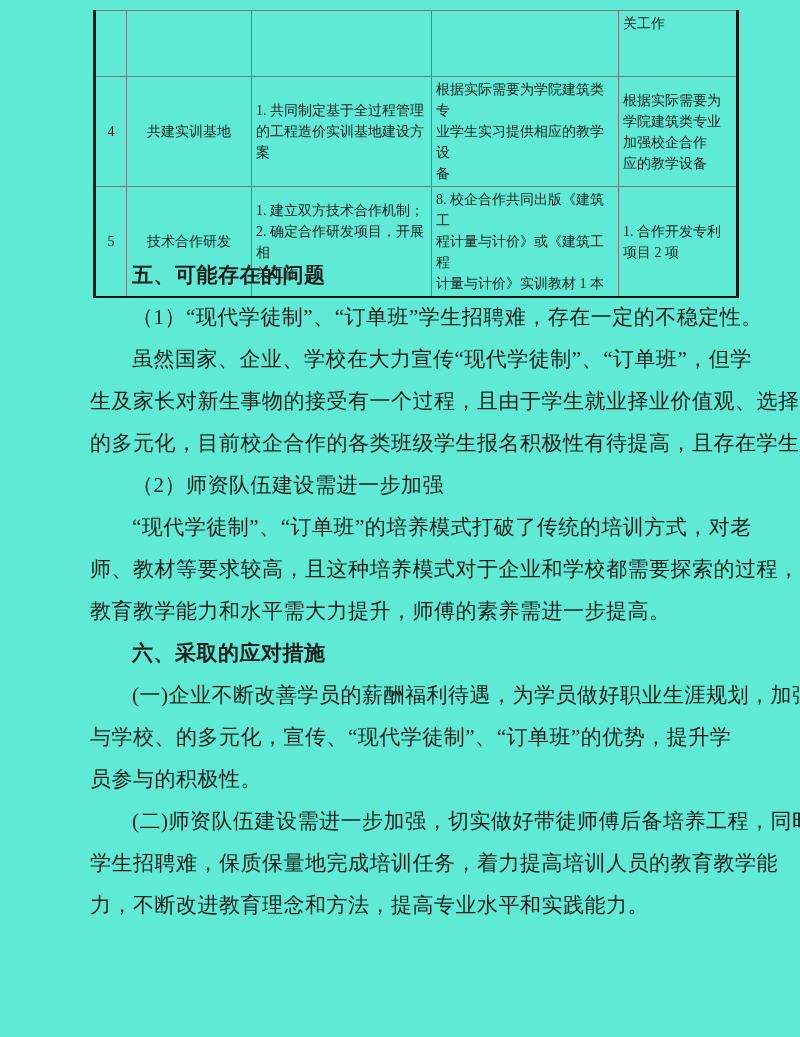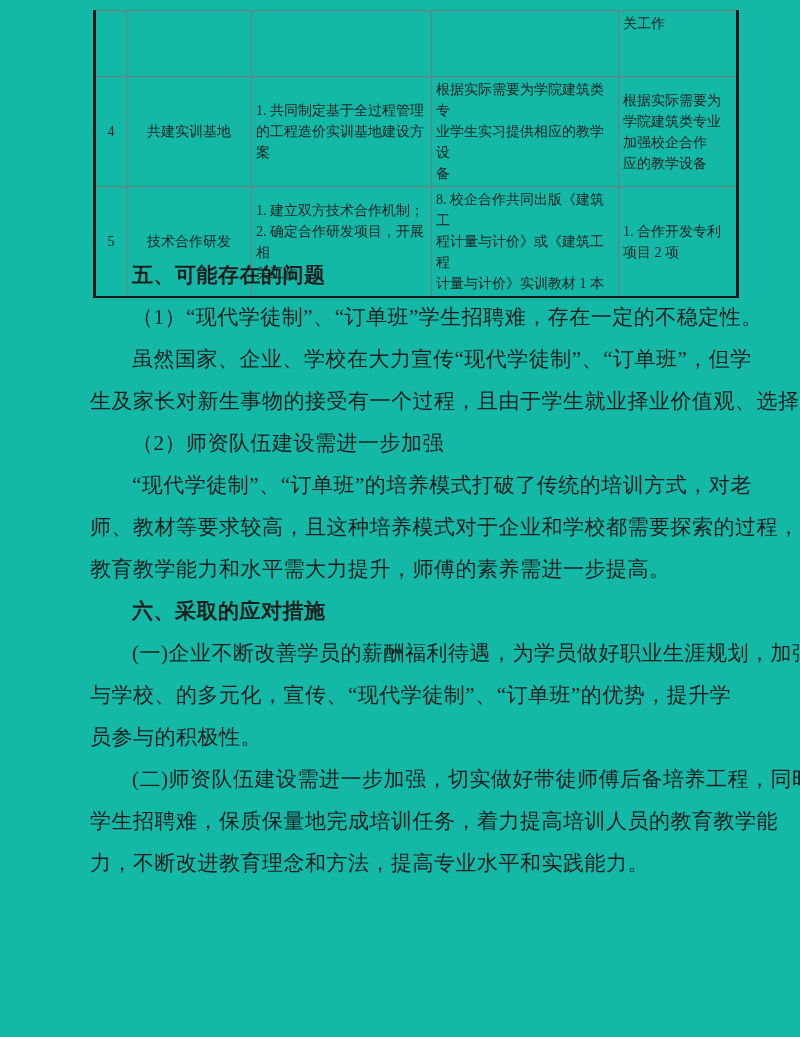--- a/index.html
+++ b/index.html
@@ -4,21 +4,21 @@
 <style>
   html, body { margin: 0; padding: 0; }
   body {
     width: 800px; height: 1037px;
     background: #ffffff;
     font-family: "Liberation Serif", "DejaVu Serif", serif;
   }
   .page {
     position: relative;
     width: 800px; height: 1037px;
-    background: #14b8a6;
+    background: #5eead4;
     color: #1d1d1d;
     overflow: hidden;
   }
 
   
   .doc-table {
     position: absolute;
     left: 93px; top: 10px;
     width: 643px;
     border-collapse: collapse;
@@ -118,20 +118,21 @@
       <div class="line head indent">五、可能存在的问题</div>
     </div>
 
     <div>
       <div class="line indent">（1）“现代学徒制”、“订单班”学生招聘难，存在一定的不稳定性。</div>
     </div>
 
     <div>
       <div class="line indent">虽然国家、企业、学校在大力宣传“现代学徒制”、“订单班”，但学</div>
       <div class="line">生及家长对新生事物的接受有一个过程，且由于学生就业择业价值观、选择</div>
+      <div class="line">的多元化，目前校企合作的各类班级学生报名积极性有待提高，且存在学生</div>
     </div>
 
     <div>
       <div class="line indent">（2）师资队伍建设需进一步加强</div>
     </div>
 
     <div>
       <div class="line indent">“现代学徒制”、“订单班”的培养模式打破了传统的培训方式，对老</div>
       <div class="line">师、教材等要求较高，且这种培养模式对于企业和学校都需要探索的过程，</div>
       <div class="line">教育教学能力和水平需大力提升，师傅的素养需进一步提高。</div>

